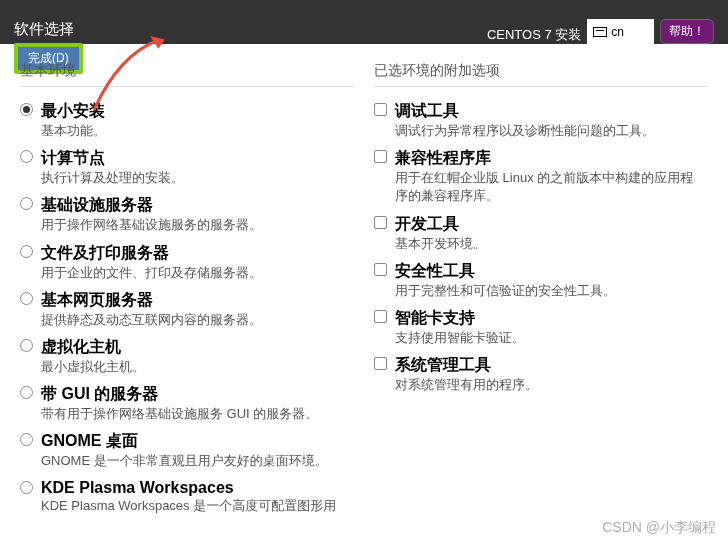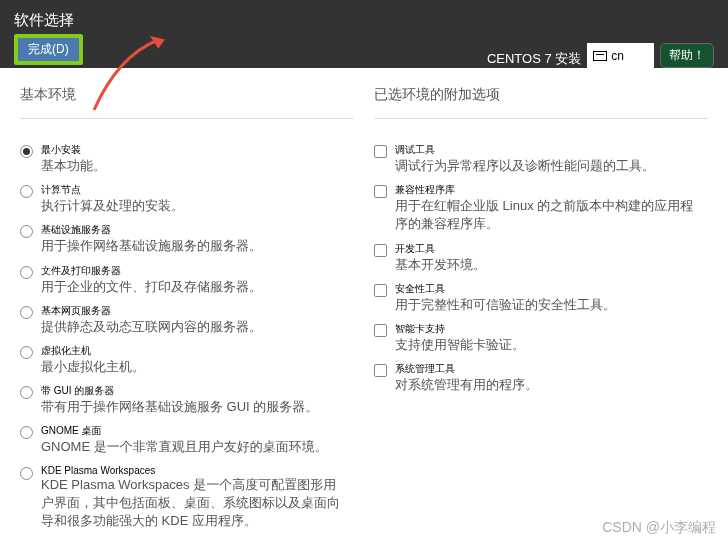--- a/index.html
+++ b/index.html
@@ -1,37 +1,37 @@
 <!DOCTYPE html>
 <html><head>
 <meta charset="utf-8">
 <style>
 *{box-sizing:border-box;margin:0;padding:0;font-family:"Microsoft YaHei","PingFang SC",sans-serif}
 body{width:728px;height:545px;background:#fff;position:relative;overflow:hidden}
-.header{background:#333;height:68px;display:flex;justify-content:space-between;color:#fff;padding:11px 14px 0}
+.header{background:#333;height:44px;display:flex;justify-content:space-between;color:#fff;padding:20px 14px 0}
 .header-left{display:flex;flex-direction:column;gap:4px}
 .title{font-size:15px;font-weight:400}
 .done-btn{background:#4a7ab0;border:4px solid #84cc16;color:#fff;padding:3px 10px;font-size:12px;cursor:pointer;border-radius:2px;width:fit-content}
 .header-right{display:flex;flex-direction:row;align-items:flex-end;gap:6px}
 .install-title{font-size:13px}
 .lang-row{display:flex;gap:6px}
 .lang-box{background:#fff;color:#000;padding:3px 30px 3px 6px;font-size:12px;display:flex;align-items:center;gap:4px}
 .kb-icon{width:14px;height:10px;border:1px solid #000;position:relative;display:inline-block}
 .kb-icon::after{content:"";position:absolute;inset:2px;border-top:1px solid #000}
-.help-btn{background:#14532d;border:1px solid #666;color:#fff;padding:3px 8px;font-size:12px;cursor:pointer;border-radius:5px}
+.help-btn{background:#701a75;border:1px solid #666;color:#fff;padding:3px 8px;font-size:12px;cursor:pointer;border-radius:5px}
 .content{display:flex;padding:18px 20px 0;gap:20px;height:470px}
 .col{flex:1;display:flex;flex-direction:column;min-width:0}
-.col-title{font-size:14px;color:#555;padding-bottom:14px;border-bottom:1px solid #ddd;margin-bottom:20px}
+.col-title{font-size:14px;color:#555;padding-bottom:6px;border-bottom:1px solid #ddd;margin-bottom:10px}
 .list{overflow-y:auto;padding-right:6px}
 .item{display:flex;gap:8px;padding:4px 0;align-items:flex-start}
 .radio{width:13px;height:13px;border:1px solid #888;border-radius:50%;flex-shrink:0;margin-top:2px;cursor:pointer;position:relative}
 .radio.selected::after{content:"";position:absolute;inset:2px;background:#333;border-radius:50%}
 .check{width:13px;height:13px;border:1px solid #888;border-radius:2px;flex-shrink:0;margin-top:2px;cursor:pointer;background:#fff}
 .item-text{flex:1;min-width:0}
-.item-title{font-size:10px;font-weight:normal;color:#000}
+.item-title{font-size:16px;font-weight:bold;color:#000}
 .item-desc{font-size:13px;color:#555;line-height:1.4}
 .arrow{position:absolute;top:36px;left:88px;pointer-events:none}
 .arrow-line{stroke:#e74c3c;stroke-width:3;fill:none}
 .arrow-head{fill:#e74c3c}
 .watermark{position:absolute;bottom:8px;right:12px;color:rgba(120,120,120,.6);font-size:14px}
 </style>
 </head>
 <body>
 
 <div class="header">

